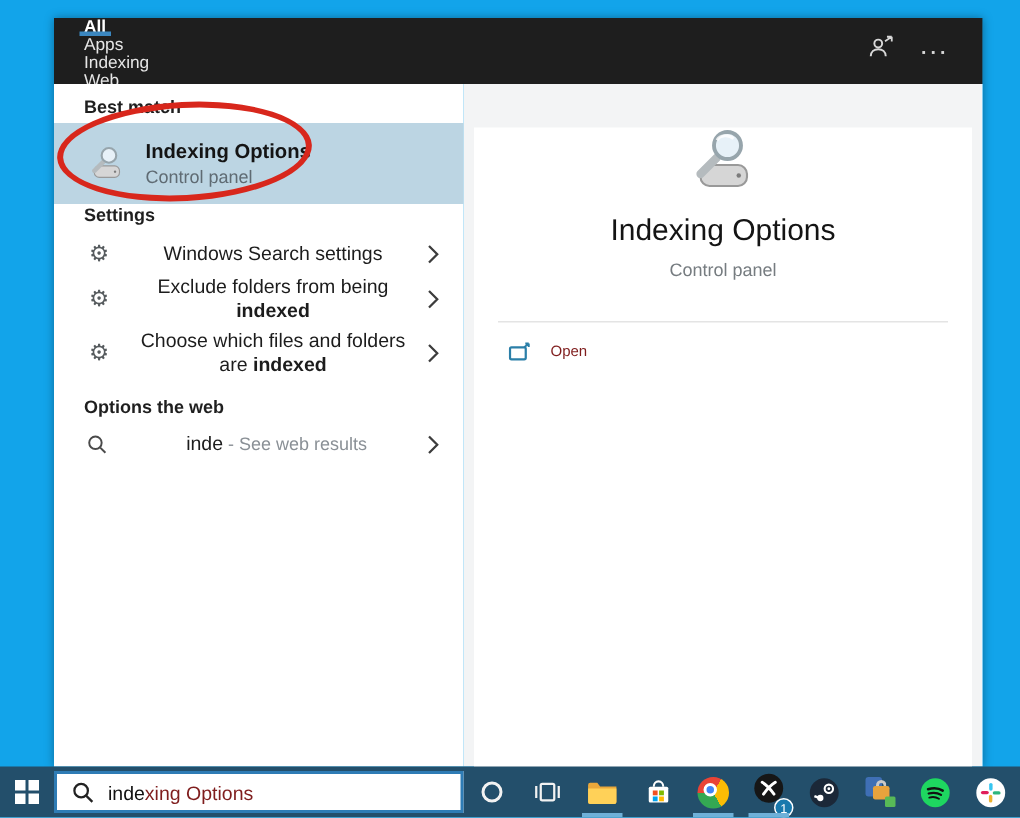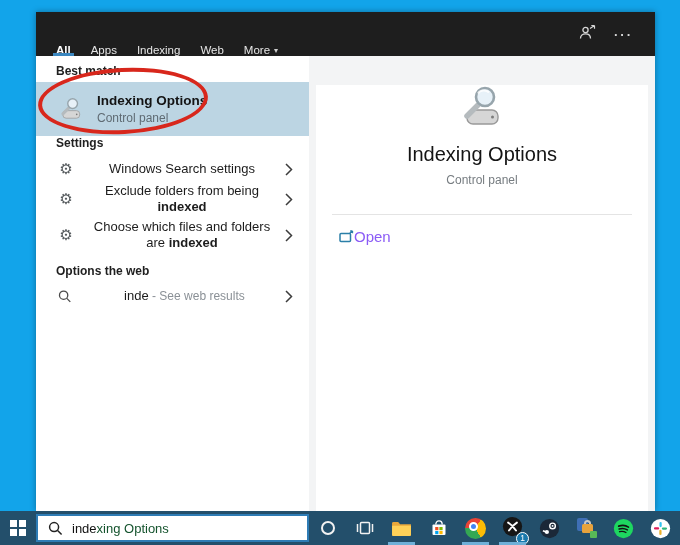--- a/index.html
+++ b/index.html
@@ -5,21 +5,21 @@
   * { margin:0; padding:0; box-sizing:border-box; }
   html,body { width:680px; height:545px; }
   body { font-family:"Liberation Sans", sans-serif; overflow:hidden; }
   .canvas { position:relative; width:680px; height:545px; background:#12a4ea; overflow:hidden; }
 
   
   .menu { position:absolute; left:36px; top:12px; width:619px; height:499px; display:flex; flex-direction:column; box-shadow:0 0 6px rgba(0,0,0,.35); }
 
   
   .header { height:44px; background:#1e1e1e; display:flex; align-items:stretch; padding-left:20px; flex:0 0 auto; }
-  .tabs { display:flex; gap:20px; align-items:flex-end; }
+  .tabs { display:flex; align-items:flex-start;flex-direction:column; }
   .tab { position:relative; display:flex; align-items:center; gap:4px; color:#e6e6e6; font-size:11.5px; cursor:pointer; }
   .tab.active { color:#fff; font-weight:bold; }
   .tab.active::after { content:""; position:absolute; left:-3px; right:-3px; bottom:0; height:3.5px; background:#3b87c0; }
   .tab .arrow { font-size:8px; color:#cfcfcf; }
   .header-right { margin-left:auto; display:flex; align-items:center; gap:18px; padding-right:22px; }
   .dots { color:#d8d8d8; font-size:13px; letter-spacing:2px; font-weight:bold; }
 
   
   .body { flex:1; display:flex; min-height:0; }
   .left { width:273px; background:#ffffff; position:relative; flex:0 0 auto; }
@@ -48,31 +48,31 @@
 
   
   .red-ellipse { position:absolute; left:2px; top:12px; width:170px; height:66px; border:4px solid #d8271c; border-radius:50%; transform:rotate(-3deg); pointer-events:none; z-index:5; }
 
   
   .big-icon { margin:22px auto 0; width:48px; height:44px; }
   .r-title { font-size:20px; color:#141414; margin-top:14px; }
   .r-sub { font-size:12px; color:#767c80; margin-top:7px; }
   .divider { border-top:1px solid #e4e4e4; margin:27px 16px 0; }
   .open-row { display:flex; align-items:center; padding:13px 0 0 23px; cursor:pointer; }
-  .open-label { font-size:15px; color:#8b5cf6; }
+  .open-label { font-size:10px; color:#7f1d1d; margin-left:13px; }
 
   
   .taskbar { position:absolute; left:0; bottom:0; width:680px; height:34px; background:#234f6b; display:flex; align-items:center; }
   .start-btn { width:36px; height:34px; display:flex; align-items:center; justify-content:center; cursor:pointer; }
   .win-logo { display:grid; grid-template-columns:7px 7px; grid-template-rows:7px 7px; gap:1.5px; }
   .win-logo div { background:#fff; }
   .tb-search { width:273px; height:28px; background:#fff; border:2px solid #2e7cb5; display:flex; align-items:center; padding-left:10px; cursor:text; }
   .tb-search svg { flex:0 0 auto; }
   .typed { font-size:13px; color:#111; margin-left:9px; }
-  .completion { font-size:13px; color:#14532d; }
+  .completion { font-size:13px; color:#7f1d1d; }
   .slot { position:relative; width:37px; height:34px; display:flex; align-items:center; justify-content:center; cursor:pointer; flex:0 0 auto; }
   .running::after { content:""; position:absolute; left:5px; right:5px; bottom:0; height:3px; background:#6fb0d8; }
   .cortana-ring { width:14px; height:14px; border:2px solid #f2f2f2; border-radius:50%; }
   .chrome { position:relative; width:21px; height:21px; border-radius:50%; background:conic-gradient(from 150deg, #34a853 0 120deg, #ea4335 120deg 240deg, #fbbc05 240deg 360deg); }
   .chrome-center { position:absolute; left:50%; top:50%; width:9px; height:9px; margin:-6.5px 0 0 -6.5px; background:#4285f4; border:2px solid #fff; border-radius:50%; }
   .xbox-wrap { position:relative; }
   .badge { position:absolute; right:-6px; bottom:-4px; width:13px; height:13px; background:#1979ad; border:1px solid #fff; border-radius:50%; color:#fff; font-size:8.5px; display:flex; align-items:center; justify-content:center; }
   .sec-icon { position:relative; width:20px; height:20px; }
   .sec-back { position:absolute; left:0; top:0; width:11px; height:13px; background:#3f6fb5; border-radius:2px; }
   .sec-lock { position:absolute; left:5px; top:6px; width:11px; height:9px; background:#e8a33d; border-radius:1.5px; }

